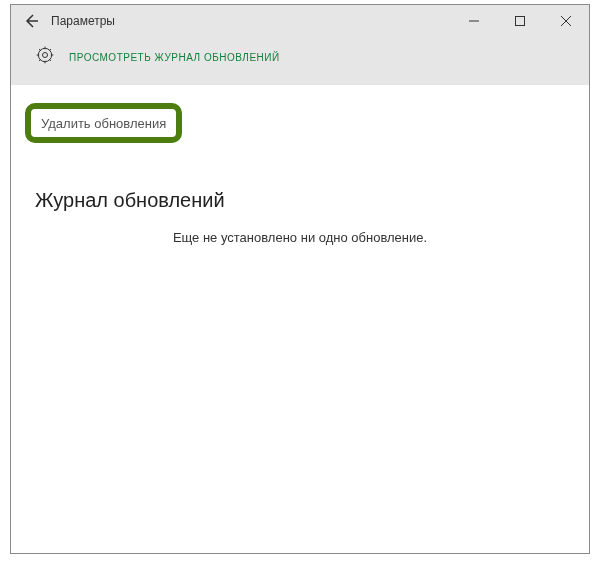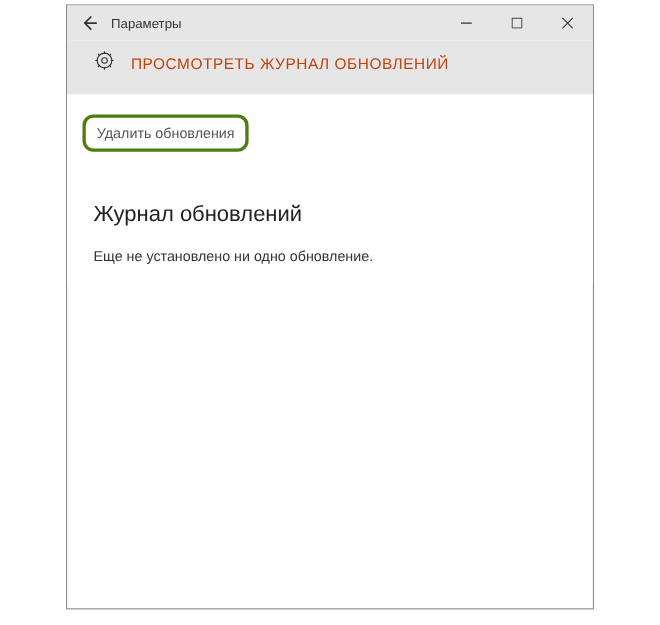--- a/index.html
+++ b/index.html
@@ -8,21 +8,21 @@
       box-sizing: border-box;
     }
     body {
       font-family: "Segoe UI", Tahoma, sans-serif;
       background: #fff;
       width: 600px;
       height: 568px;
       overflow: hidden;
     }
     .window {
-      width: 480px;
+      width: 580px;
       height: 550px;
       margin: 4px auto;
       border: 1px solid #8a8a8a;
       background: #fff;
       position: relative;
     }
     .titlebar {
       height: 32px;
       background: #e6e6e6;
       display: flex;
@@ -80,54 +80,55 @@
       gap: 14px;
     }
     .gear-icon svg {
       width: 20px;
       height: 20px;
       stroke: #333;
       fill: none;
       stroke-width: 1.2;
     }
     .page-title {
-      font-size: 14px;
+      font-size: 10px;
       letter-spacing: 0.5px;
-      color: #c2410c;
+      color: #15803d;
       font-weight: 400;
     }
     .content {
       padding: 18px 24px;
       background: #fff;
     }
     .link-row {
       font-size: 13px;
       color: #555;
       margin-bottom: 16px;
       cursor: pointer;
       display: inline-block;
     }
     .link-highlighted {
-      border: 3px solid #4d7c0f;
+      border: 6px solid #4d7c0f;
       border-radius: 10px;
       padding: 5px 10px;
       margin-left: -10px;
       margin-bottom: 14px;
       display: inline-block;
     }
     .section-heading {
       font-size: 20px;
       color: #222;
       font-weight: 400;
       margin-top: 32px;
       margin-bottom: 18px;
     }
     .status-text {
       font-size: 13px;
       color: #333;
+      text-align: center;
     }
   </style>
 </head>
 <body>
 
 <div class="window">
   <div class="titlebar">
     <div class="back-arrow">
       <svg viewBox="0 0 16 16">
         <path d="M10 2 L4 8 L10 14 M4 8 L15 8"></path>

